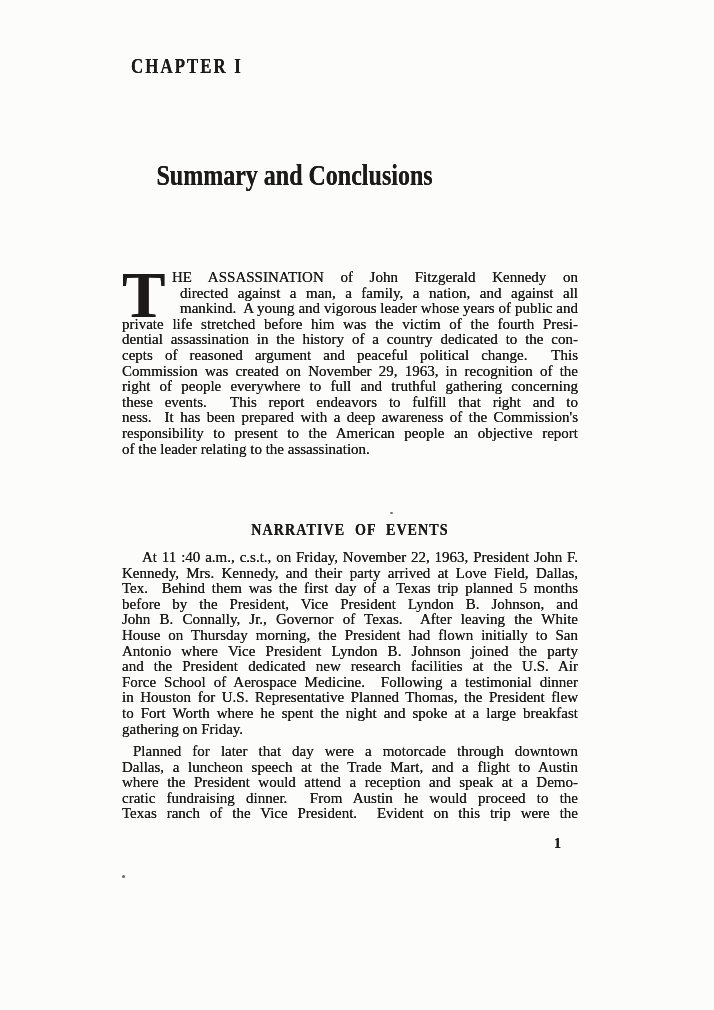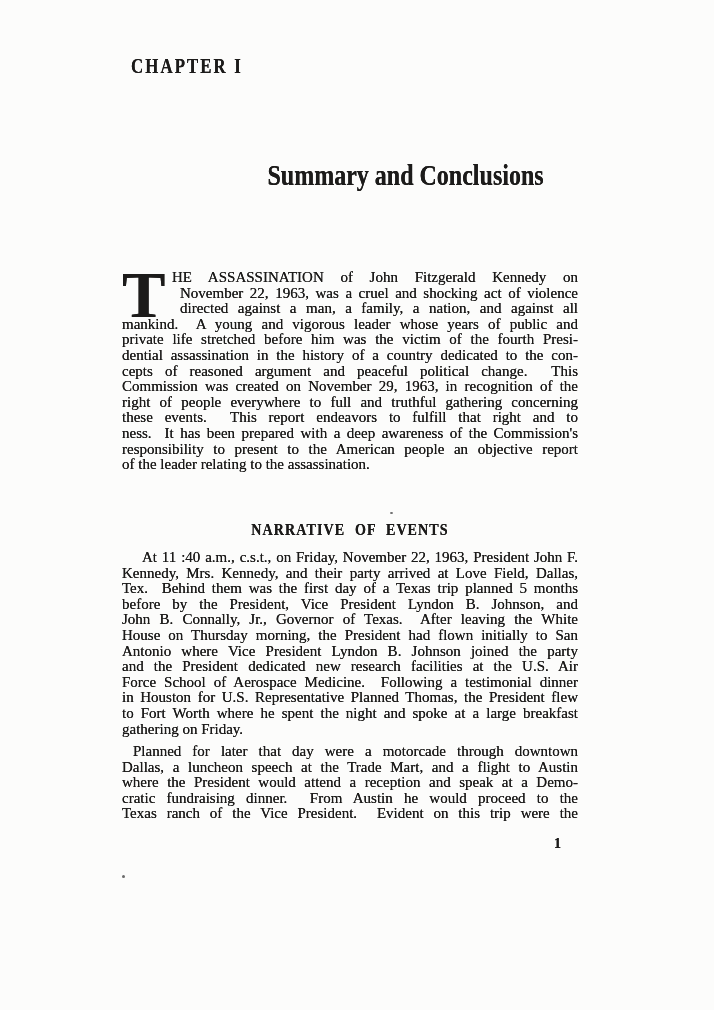--- a/index.html
+++ b/index.html
@@ -18,21 +18,21 @@
   .chapter{
     position:absolute;left:131px;top:55px;
     font-size:20px;font-weight:bold;
     letter-spacing:2.5px;
     transform:scaleX(0.84);transform-origin:left center;
     white-space:nowrap;
     text-shadow:0 0 .3px currentColor;
   }
   .title-row{
     position:absolute;left:122px;top:158px;width:456px;
-    text-align:right;
+    text-align:left;
   }
   .title-text{
     display:inline-block;
     font-size:30px;font-weight:bold;
     transform:scaleX(0.8);transform-origin:center;
     white-space:nowrap;
     text-shadow:0 0 .3px currentColor;
   }
   .para{
     position:absolute;left:122px;width:456px;
@@ -88,21 +88,20 @@
   <div class="chapter">CHAPTER I</div>
 
   <div class="title-row">
     <span class="title-text">Summary and Conclusions</span>
   </div>
 
   <div class="para para1">
     <span class="dropcap">T</span>
     <div class="lines intro-lines">
         <div class="line">HE ASSASSINATION of John Fitzgerald Kennedy on</div>
-        <div class="line">November 22, 1963, was a cruel and shocking act of violence</div>
         <div class="line">directed against a man, a family, a nation, and against all</div>
         <div class="line">mankind.&nbsp; A young and vigorous leader whose years of public and</div>
         <div class="line">private life stretched before him was the victim of the fourth Presi-</div>
         <div class="line">dential assassination in the history of a country dedicated to the con-</div>
         <div class="line">cepts of reasoned argument and peaceful political change.&nbsp; This</div>
         <div class="line">Commission was created on November 29, 1963, in recognition of the</div>
         <div class="line">right of people everywhere to full and truthful gathering concerning</div>
         <div class="line">these events.&nbsp; This report endeavors to fulfill that right and to</div>
         <div class="line">ness.&nbsp; It has been prepared with a deep awareness of the Commission's</div>
         <div class="line">responsibility to present to the American people an objective report</div>

